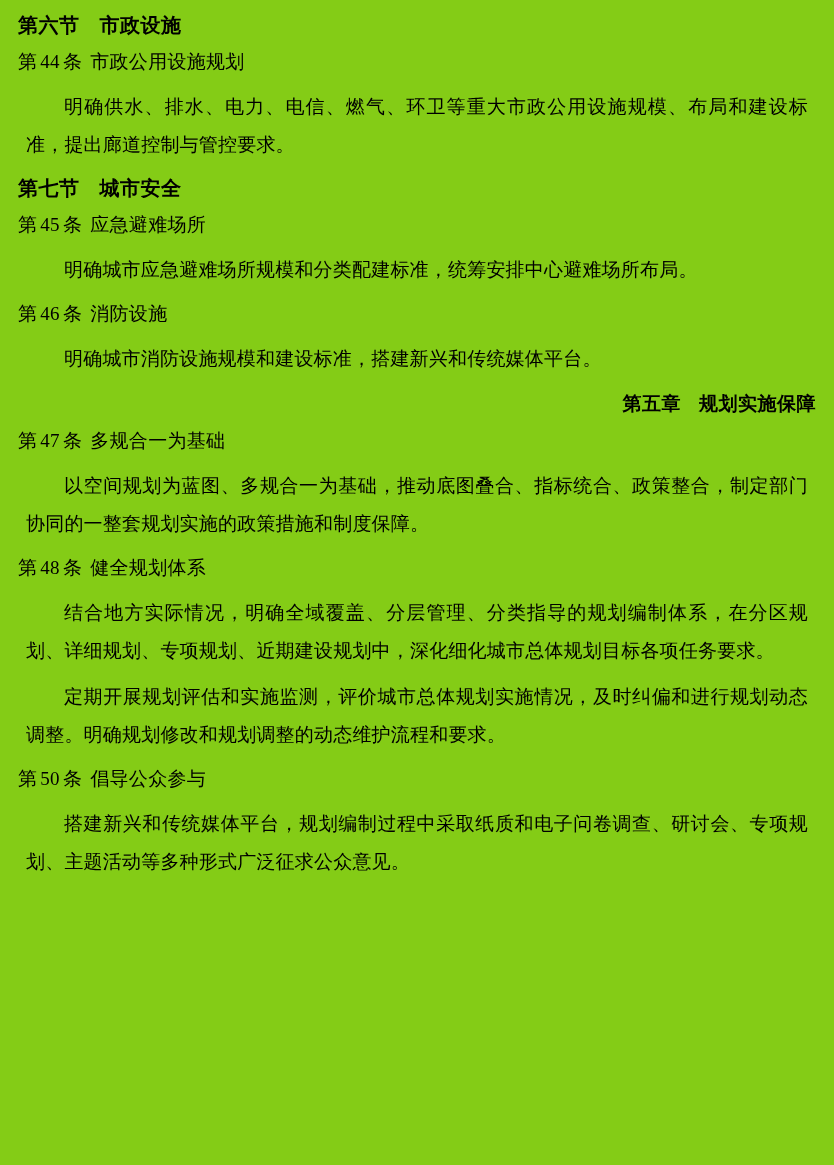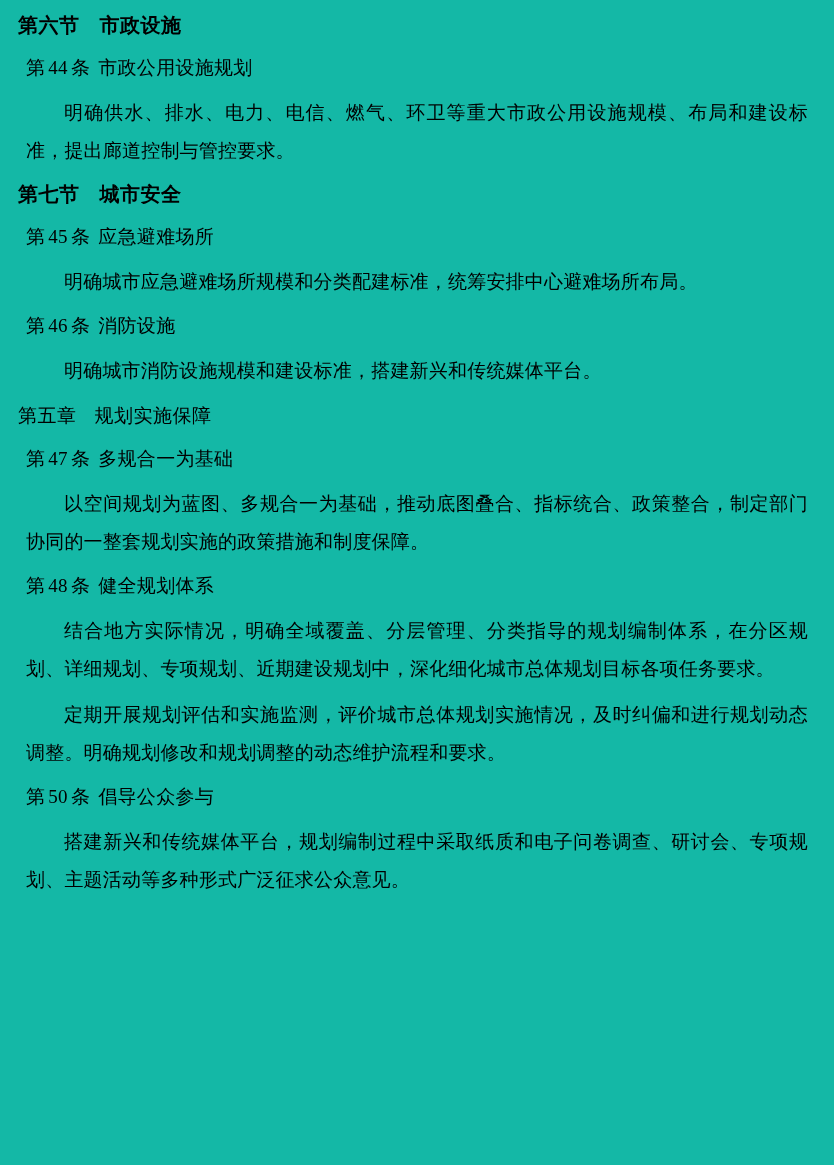--- a/index.html
+++ b/index.html
@@ -7,21 +7,21 @@
     padding: 0;
     background: #ffffff;
   }
   body {
     font-family: "DejaVu Sans", "Liberation Sans", sans-serif;
     color: #000000;
   }
   .page {
     width: 834px;
     height: 1165px;
-    background: #14b8a6;
+    background: #84cc16;
     position: relative;
     box-sizing: border-box;
     padding: 0 18px 0 18px;
     overflow: hidden;
   }
   .doc {
     padding-top: 4px;
   }
   .sec-heading {
     font-family: "DejaVu Sans", "Liberation Sans", sans-serif;
@@ -30,36 +30,36 @@
     line-height: 34px;
     letter-spacing: 0.5px;
     margin: 4px 0 2px 0;
   }
   .sec-heading .gap {
     display: inline-block;
     width: 20px;
   }
   .chapter-heading {
     font-family: "DejaVu Sans", "Liberation Sans", sans-serif;
-    font-weight: normal;
+    font-weight: bold;
     font-size: 19px;
     line-height: 36px;
-    text-align: left;
+    text-align: right;
     letter-spacing: 0.5px;
     margin: 6px 0 2px 0;
   }
   .chapter-heading .gap {
     display: inline-block;
     width: 18px;
   }
   .article-title {
     font-size: 19px;
     line-height: 35px;
     letter-spacing: 0.3px;
-    margin: 8px;
+    margin: 0;
     white-space: nowrap;
   }
   .article-title .num {
     font-family: "Liberation Serif", "DejaVu Serif", serif;
     font-size: 19px;
     padding: 0 3px;
   }
   .article-title .sp {
     display: inline-block;
     width: 8px;

